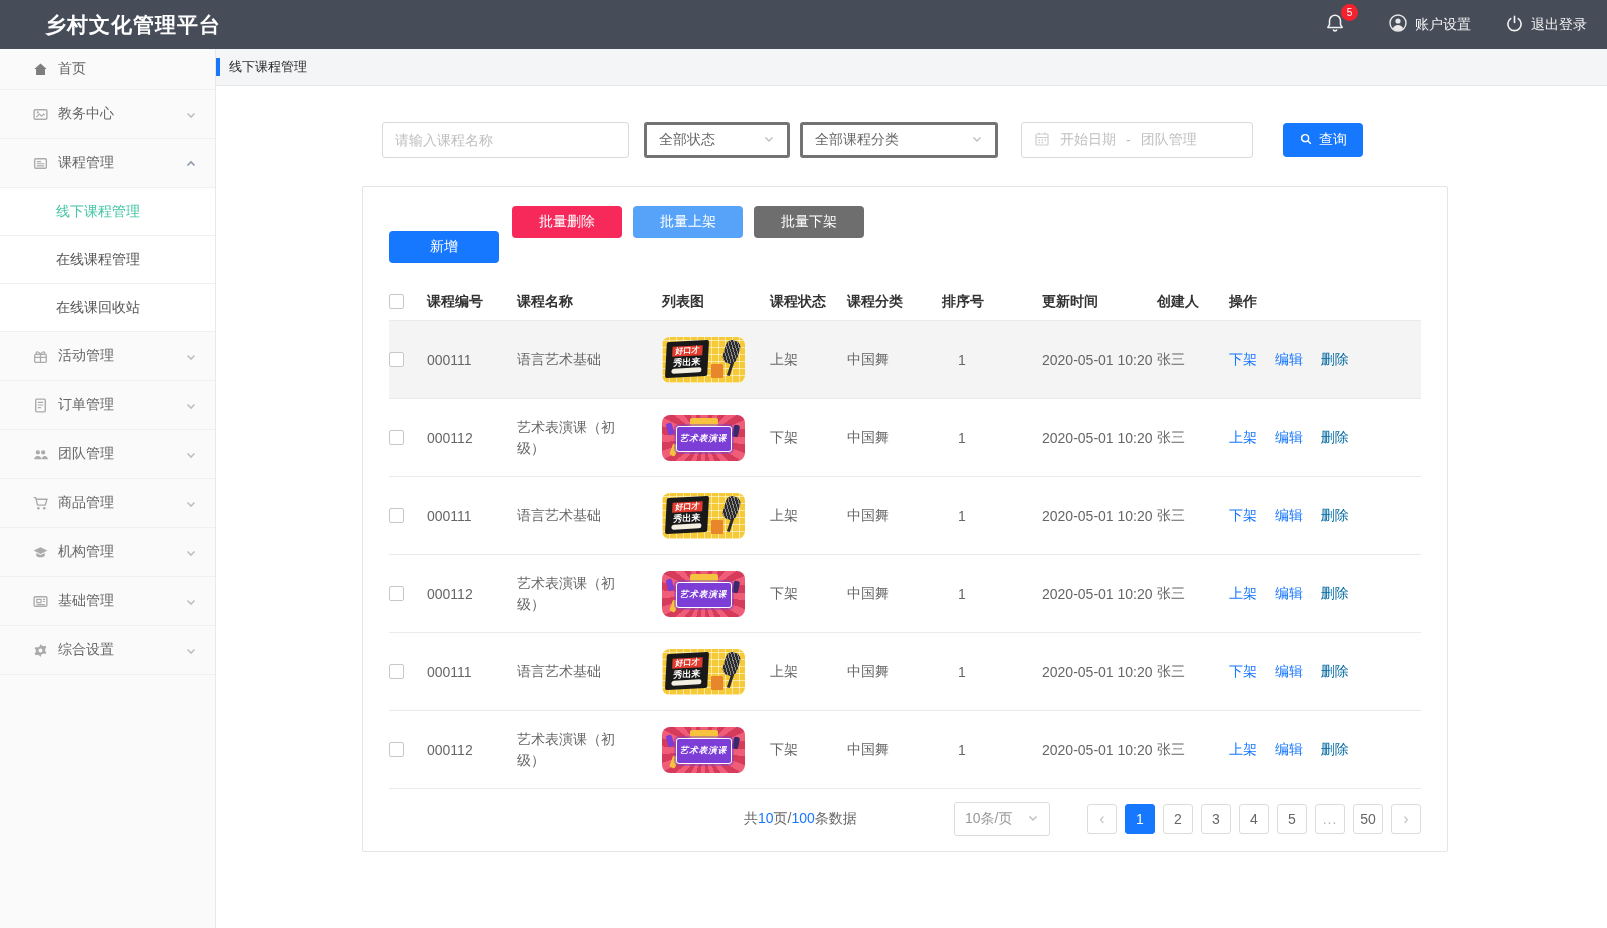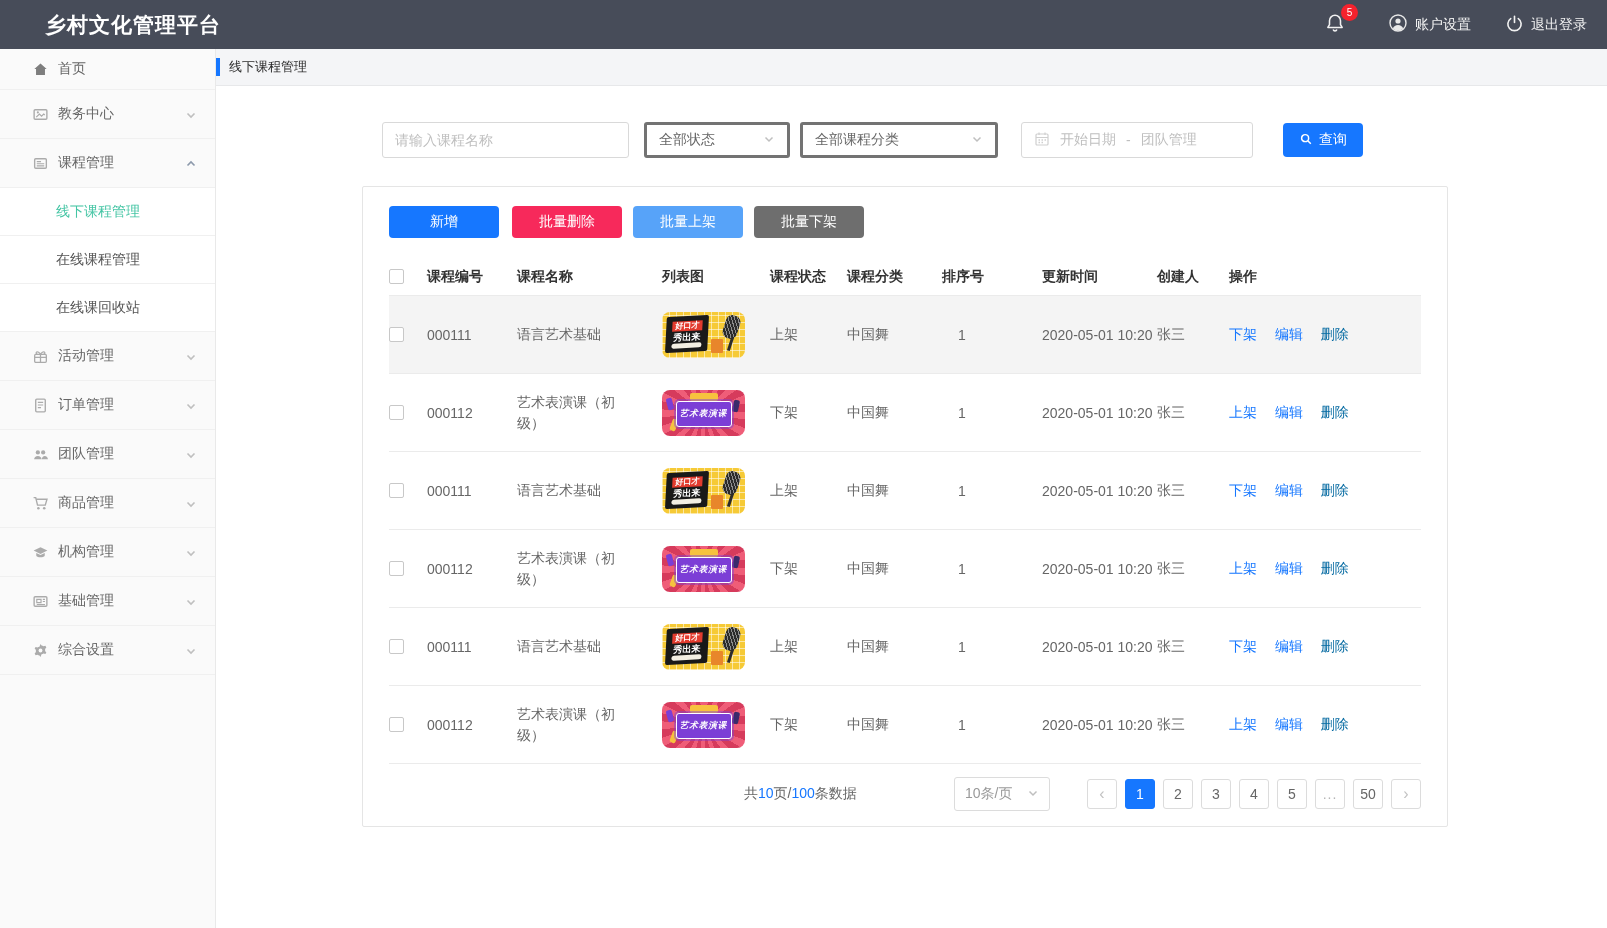--- a/index.html
+++ b/index.html
@@ -54,21 +54,21 @@
   .f-query { width:80px; height:34px; margin-left:30px; background:#1677FF; border:none; border-radius:4px;
     color:#fff; font-size:14px; display:flex; align-items:center; justify-content:center; gap:6px;
     cursor:pointer; font-family:inherit; }
 
   
   .card { width:1086px; margin:28px 0 0 146px; border:1px solid #E5E5E5; border-radius:2px;
     padding:19px 26px 0; }
   .toolbar { display:flex; }
   .t-btn { width:110px; height:32px; border:none; border-radius:4px; color:#fff; font-size:14px;
     cursor:pointer; font-family:inherit; }
-  .t-add { background:#1677FF; margin-right:13px; }
+  .t-add { background:#1677FF; margin-right:13px;margin-top:25px; }
   .t-del { background:#F7295B; margin-right:11px; }
   .t-on  { background:#57A3F9; margin-right:11px; }
   .t-off { background:#6E6E6E; }
 
   
   .tbl { margin-top:20px; font-size:14px; }
   .tr { display:flex; align-items:center; border-bottom:1px solid #EBEBEB; }
   .tr.head { height:38px; font-weight:bold; color:#333; }
   .tr.row { height:78px; color:#666; }
   .tr.row.hl { background:#F4F4F4; }

